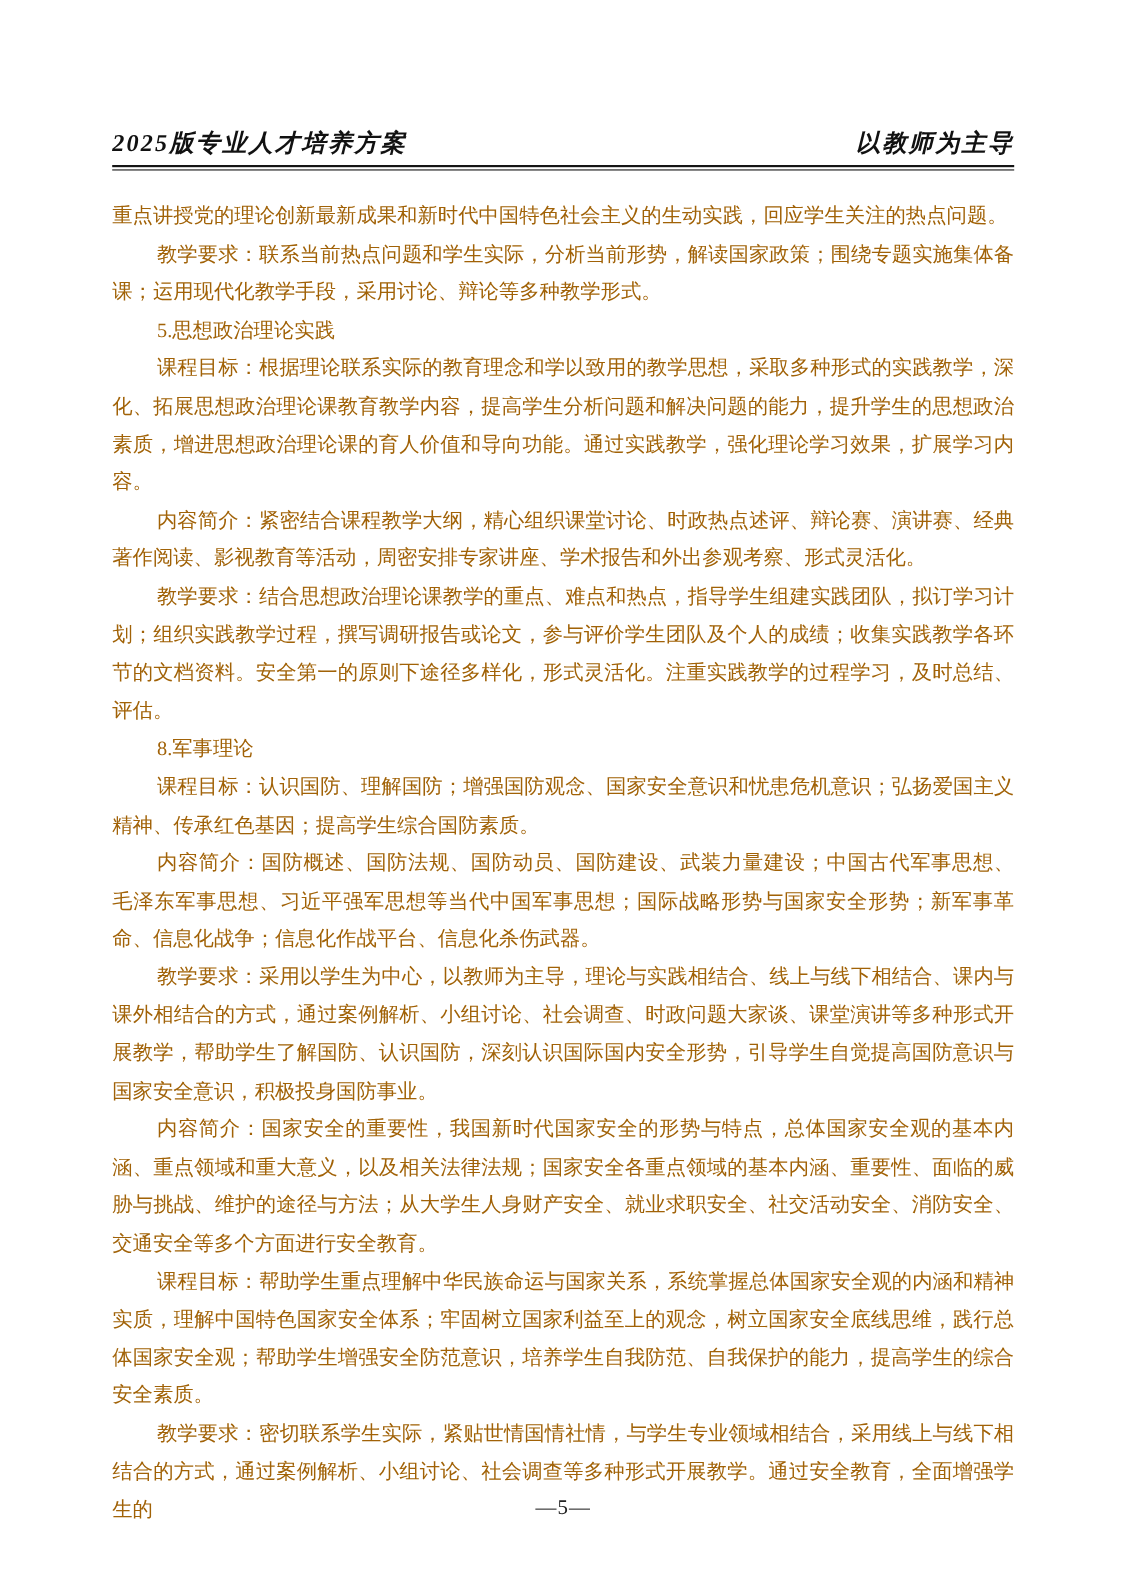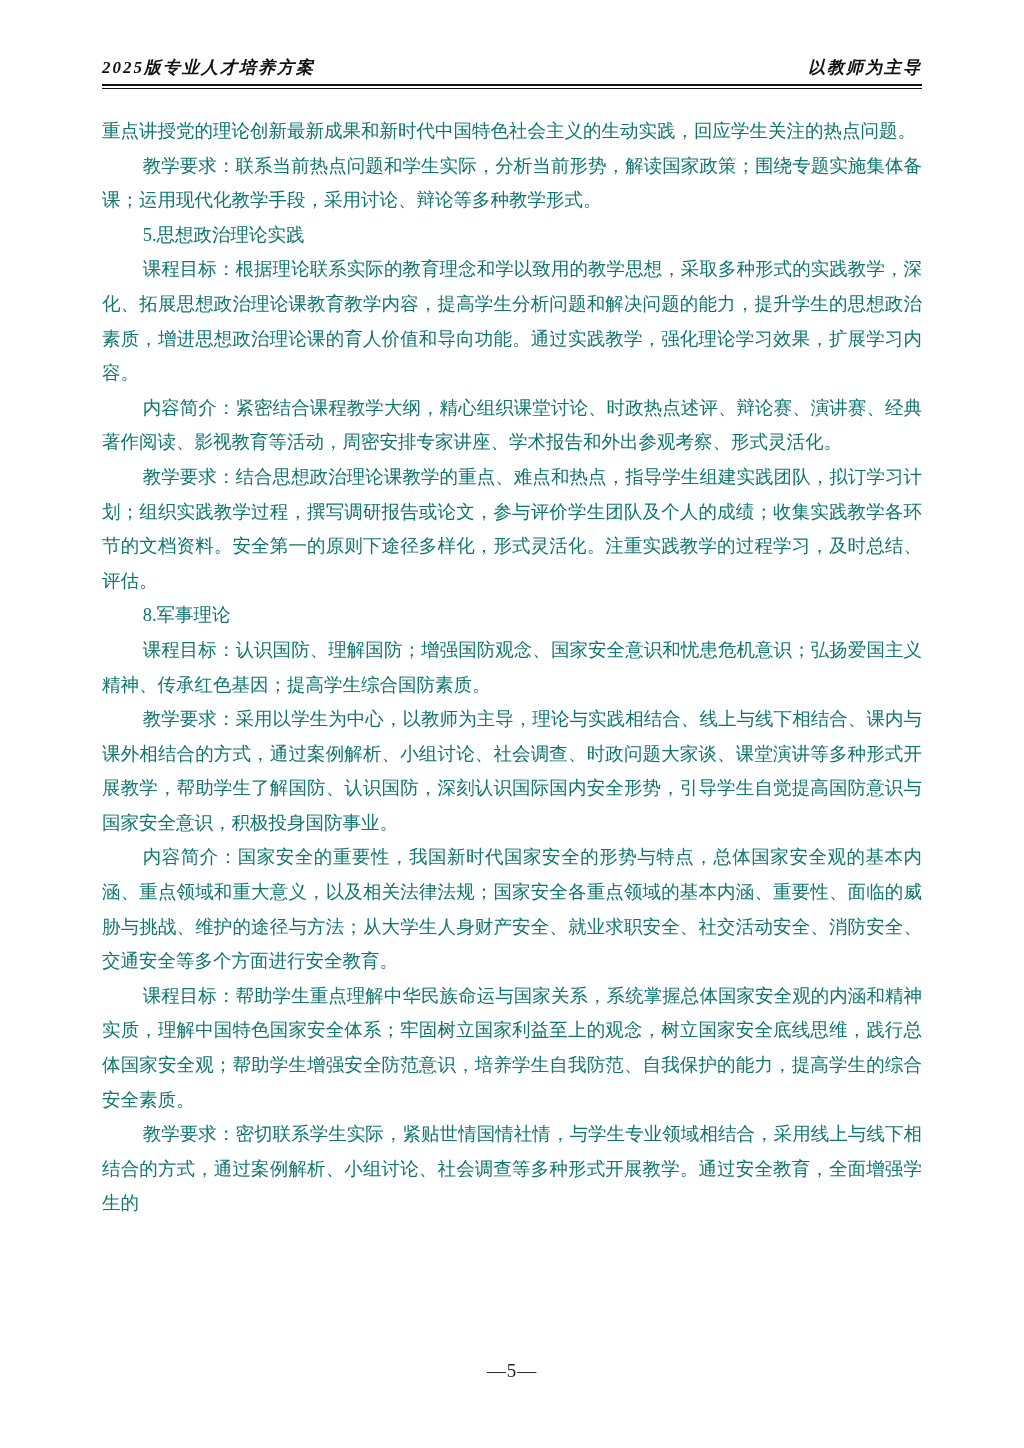--- a/index.html
+++ b/index.html
@@ -16,40 +16,40 @@
     color: #1a1a1a;
     font-family: "Liberation Serif", "DejaVu Serif", serif;
     box-sizing: border-box;
     padding: 0 102px;
     overflow: hidden;
   }
   .page-header {
     display: flex;
     justify-content: space-between;
     align-items: flex-end;
-    padding-top: 56px;
-    font-size: 17px;
+    padding-top: 115px;
+    font-size: 22px;
     font-weight: bold;
     font-style: italic;
     letter-spacing: 2px;
     color: #111111;
   }
   .header-rule {
     margin-top: 5px;
     height: 2px;
     border-top: 2.5px solid #141414;
     border-bottom: 1.5px solid #141414;
   }
   .doc-body {
     margin-top: 25px;
     font-size: 18.5px;
     line-height: 34.6px;
     text-align: justify;
     text-justify: inter-ideograph;
-    color: #0f766e;
+    color: #a16207;
   }
   .doc-body p {
     margin: 0;
     text-indent: 2.2em;
   }
   .doc-body p.continuation {
     text-indent: 0;
   }
   .page-footer {
     position: absolute;
@@ -76,20 +76,21 @@
 
   <main class="doc-body">
     <p class="continuation">重点讲授党的理论创新最新成果和新时代中国特色社会主义的生动实践，回应学生关注的热点问题。</p>
     <p>教学要求：联系当前热点问题和学生实际，分析当前形势，解读国家政策；围绕专题实施集体备课；运用现代化教学手段，采用讨论、辩论等多种教学形式。</p>
     <p>5.思想政治理论实践</p>
     <p>课程目标：根据理论联系实际的教育理念和学以致用的教学思想，采取多种形式的实践教学，深化、拓展思想政治理论课教育教学内容，提高学生分析问题和解决问题的能力，提升学生的思想政治素质，增进思想政治理论课的育人价值和导向功能。通过实践教学，强化理论学习效果，扩展学习内容。</p>
     <p>内容简介：紧密结合课程教学大纲，精心组织课堂讨论、时政热点述评、辩论赛、演讲赛、经典著作阅读、影视教育等活动，周密安排专家讲座、学术报告和外出参观考察、形式灵活化。</p>
     <p>教学要求：结合思想政治理论课教学的重点、难点和热点，指导学生组建实践团队，拟订学习计划；组织实践教学过程，撰写调研报告或论文，参与评价学生团队及个人的成绩；收集实践教学各环节的文档资料。安全第一的原则下途径多样化，形式灵活化。注重实践教学的过程学习，及时总结、评估。</p>
     <p>8.军事理论</p>
     <p>课程目标：认识国防、理解国防；增强国防观念、国家安全意识和忧患危机意识；弘扬爱国主义精神、传承红色基因；提高学生综合国防素质。</p>
+    <p>内容简介：国防概述、国防法规、国防动员、国防建设、武装力量建设；中国古代军事思想、 毛泽东军事思想、习近平强军思想等当代中国军事思想；国际战略形势与国家安全形势；新军事革命、信息化战争；信息化作战平台、信息化杀伤武器。</p>
     <p>教学要求：采用以学生为中心，以教师为主导，理论与实践相结合、线上与线下相结合、课内与课外相结合的方式，通过案例解析、小组讨论、社会调查、时政问题大家谈、课堂演讲等多种形式开展教学，帮助学生了解国防、认识国防，深刻认识国际国内安全形势，引导学生自觉提高国防意识与国家安全意识，积极投身国防事业。</p>
     <p>内容简介：国家安全的重要性，我国新时代国家安全的形势与特点，总体国家安全观的基本内涵、重点领域和重大意义，以及相关法律法规；国家安全各重点领域的基本内涵、重要性、面临的威胁与挑战、维护的途径与方法；从大学生人身财产安全、就业求职安全、社交活动安全、消防安全、交通安全等多个方面进行安全教育。</p>
     <p>课程目标：帮助学生重点理解中华民族命运与国家关系，系统掌握总体国家安全观的内涵和精神实质，理解中国特色国家安全体系；牢固树立国家利益至上的观念，树立国家安全底线思维，践行总体国家安全观；帮助学生增强安全防范意识，培养学生自我防范、自我保护的能力，提高学生的综合安全素质。</p>
     <p>教学要求：密切联系学生实际，紧贴世情国情社情，与学生专业领域相结合，采用线上与线下相结合的方式，通过案例解析、小组讨论、社会调查等多种形式开展教学。通过安全教育，全面增强学生的</p>
   </main>
 
   <footer class="page-footer">
     <span>—5—</span>
   </footer>
 

